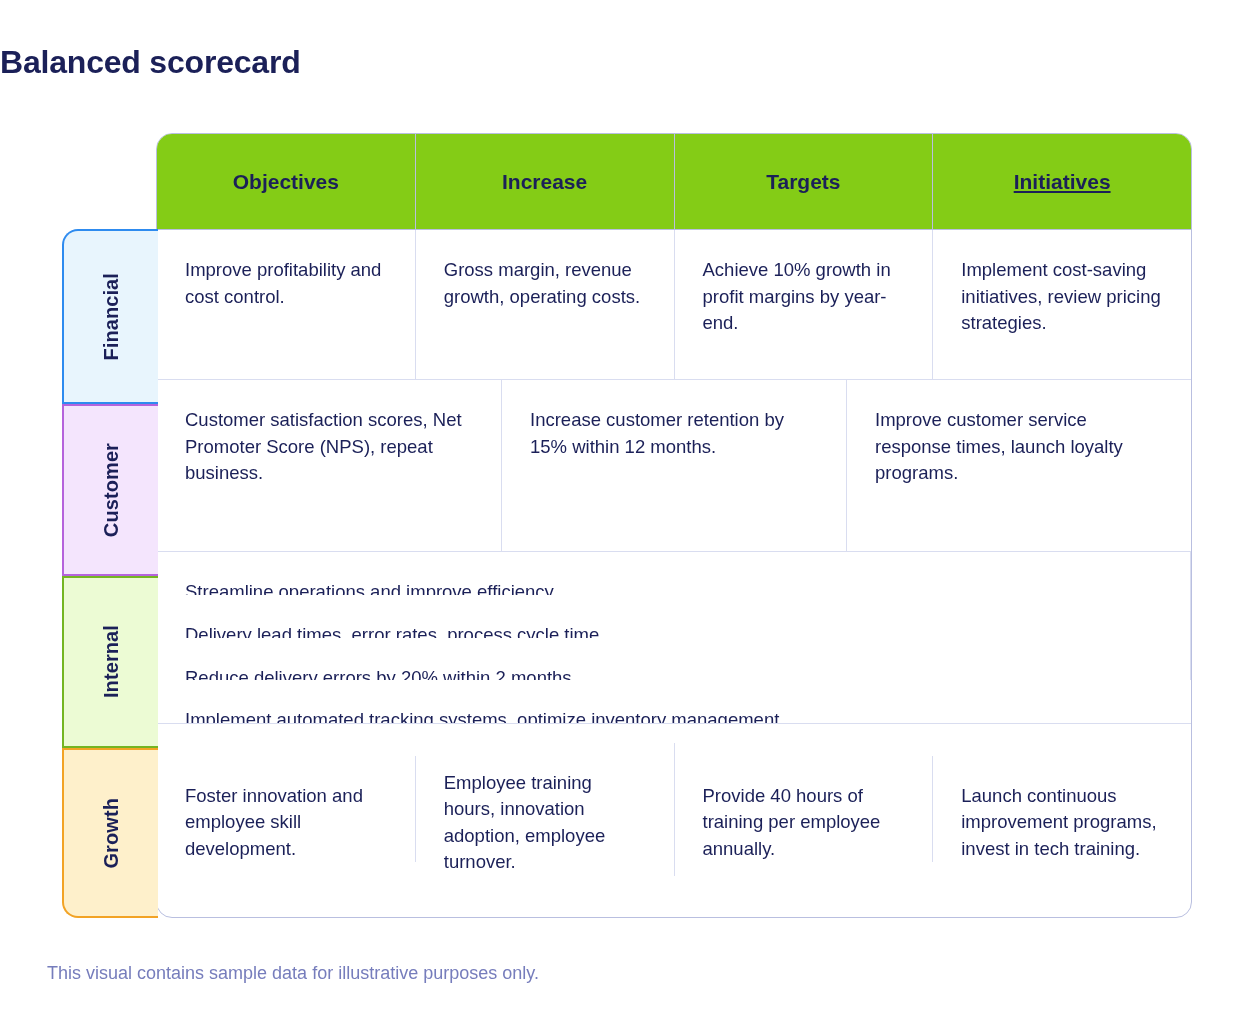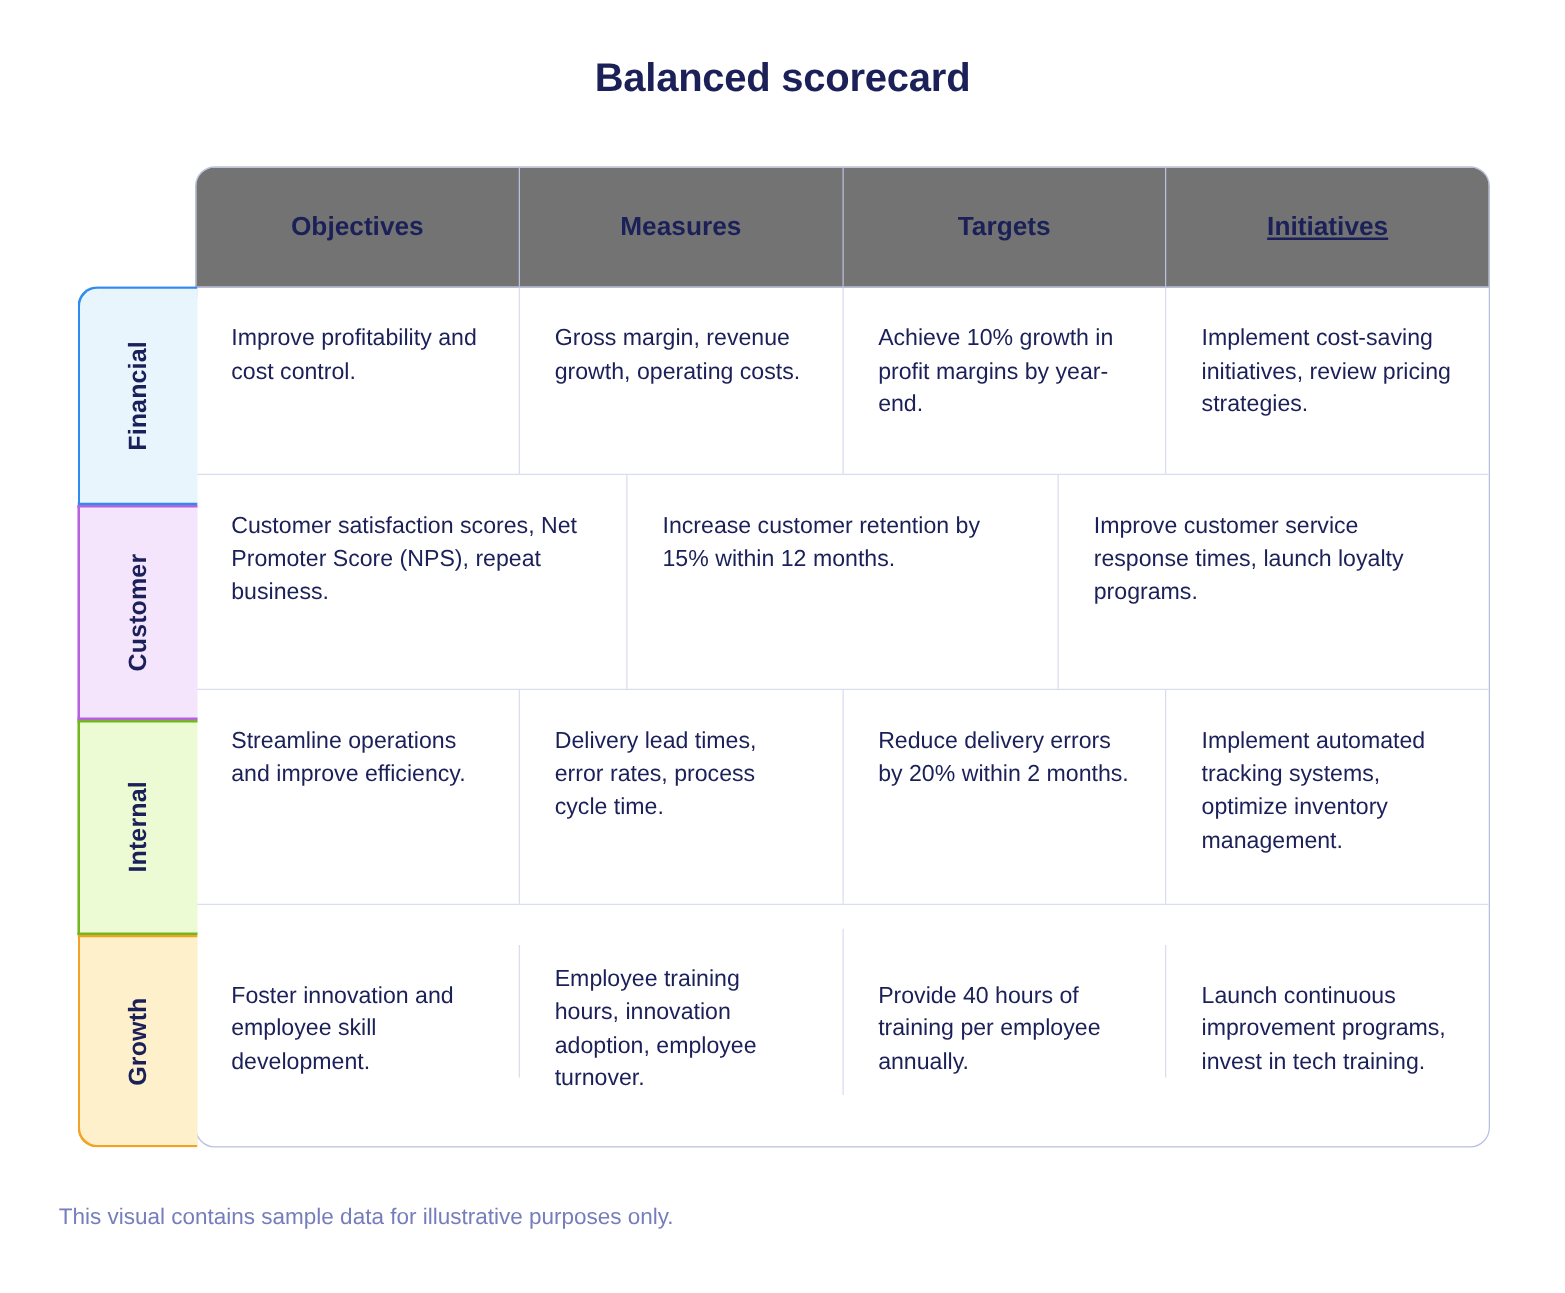--- a/index.html
+++ b/index.html
@@ -21,21 +21,20 @@
     height: 1034px;
     box-sizing: border-box;
   }
 
   
   .title {
     position: absolute;
     top: 44px;
     left: 0;
     width: 1252px;
-    text-align: center;
     font-size: 32px;
     font-weight: bold;
     letter-spacing: -0.2px;
     color: #1B2058;
   }
 
   
   .scorecard {
     position: absolute;
     left: 62px;
@@ -54,21 +53,21 @@
     border: 1.5px solid #B9BFE0;
     border-radius: 16px;
     box-sizing: border-box;
     background: #FFFFFF;
     overflow: hidden;
   }
 
   .header-row {
     display: flex;
     height: 95px;
-    background: #737373;
+    background: #84cc16;
     border-bottom: 1.5px solid #B9BFE0;
   }
   .header-cell {
     flex: 1 1 0;
     display: flex;
     align-items: center;
     justify-content: center;
     font-size: 21px;
     font-weight: bold;
     color: #1B2058;
@@ -78,21 +77,21 @@
   .header-cell:last-child { border-right: none; text-decoration: underline; }
 
   .body-row {
     display: flex;
     border-bottom: 1px solid #D9DDF0;
     box-sizing: border-box;
   }
   .body-row:last-child { border-bottom: none; align-items: center; }
   .row-financial { height: 150px; }
   .row-customer  { height: 172px; }
-  .row-internal  { height: 172px; }
+  .row-internal  { height: 172px; flex-direction: column; }
   .row-growth    { height: 170px; }
 
   .body-cell {
     flex: 1 1 0;
     padding: 27px 26px 0 28px;
     font-size: 18.5px;
     line-height: 26.5px;
     color: #1B2058;
     border-right: 1px solid #D9DDF0;
     box-sizing: border-box;
@@ -171,21 +170,21 @@
 <div class="page">
 
   <div class="title">Balanced scorecard</div>
 
   <div class="scorecard">
 
     <div class="table-body">
 
       <div class="header-row">
         <div class="header-cell">Objectives</div>
-        <div class="header-cell">Measures</div>
+        <div class="header-cell">Increase</div>
         <div class="header-cell">Targets</div>
         <div class="header-cell">Initiatives</div>
       </div>
 
       <div class="body-row row-financial">
         <div class="body-cell">Improve profitability and cost control.</div>
         <div class="body-cell">Gross margin, revenue growth, operating costs.</div>
         <div class="body-cell">Achieve 10% growth in profit margins by year-end.</div>
         <div class="body-cell">Implement cost-saving initiatives, review pricing strategies.</div>
       </div>

